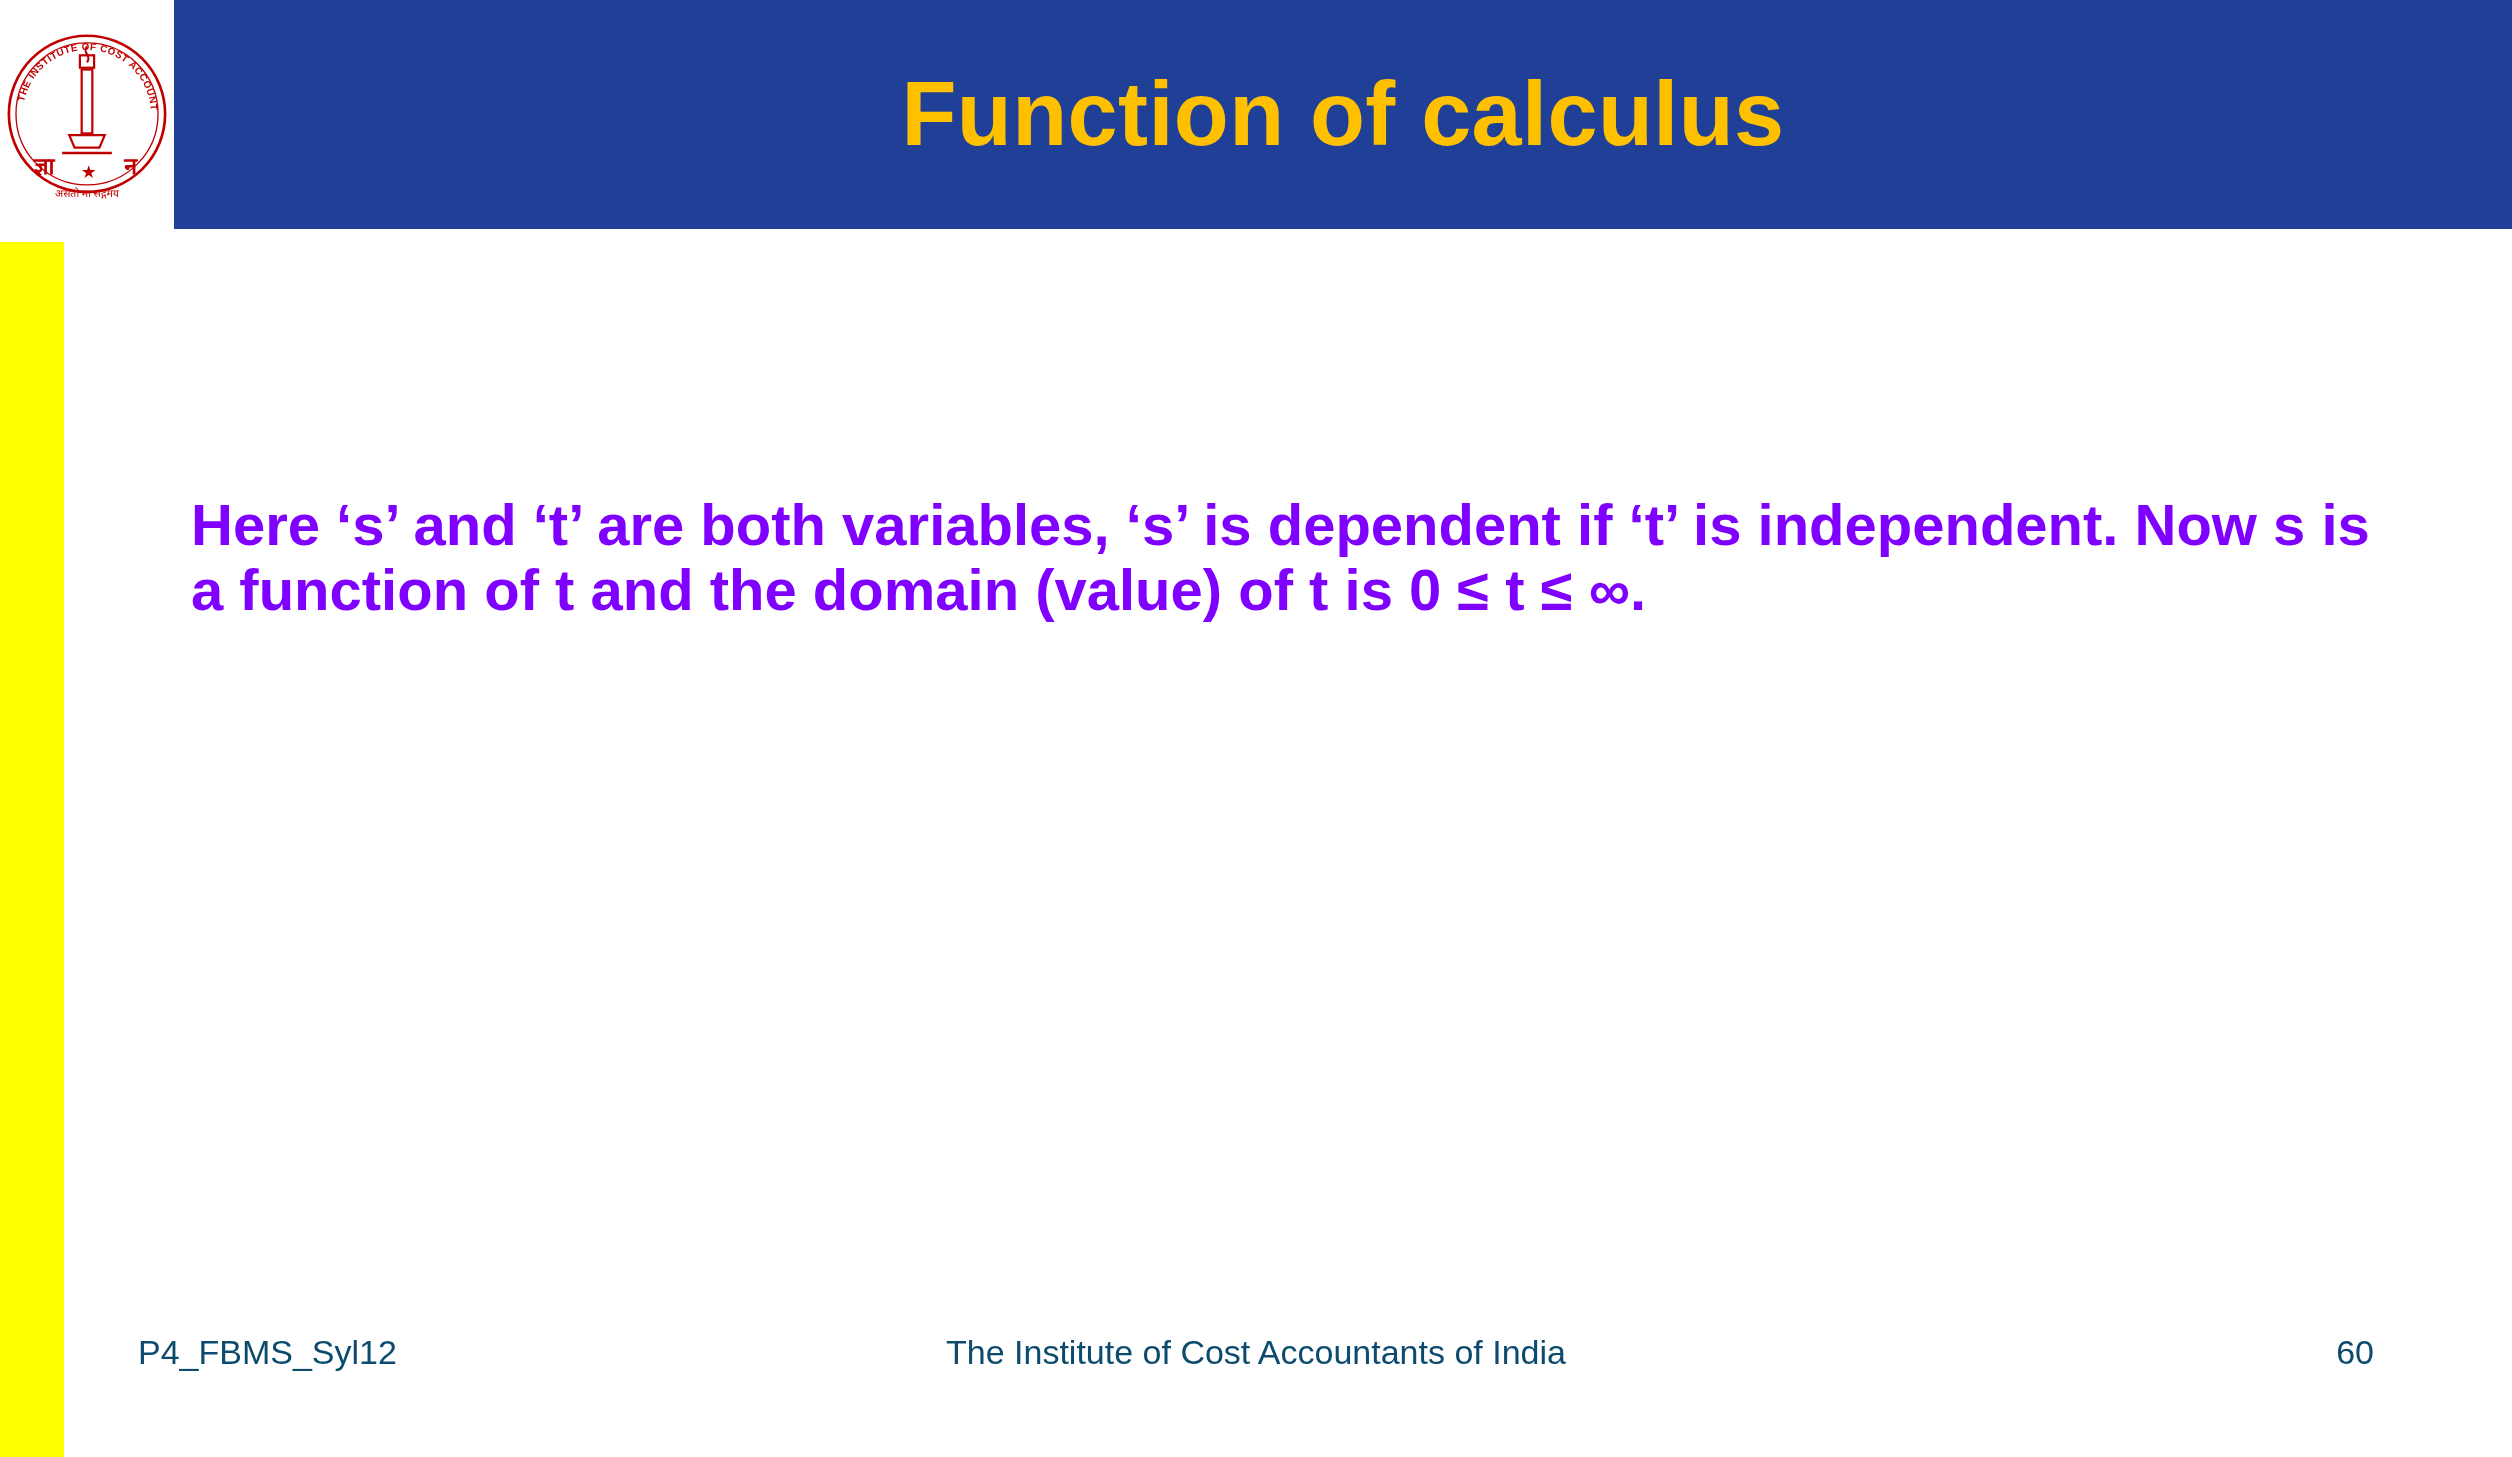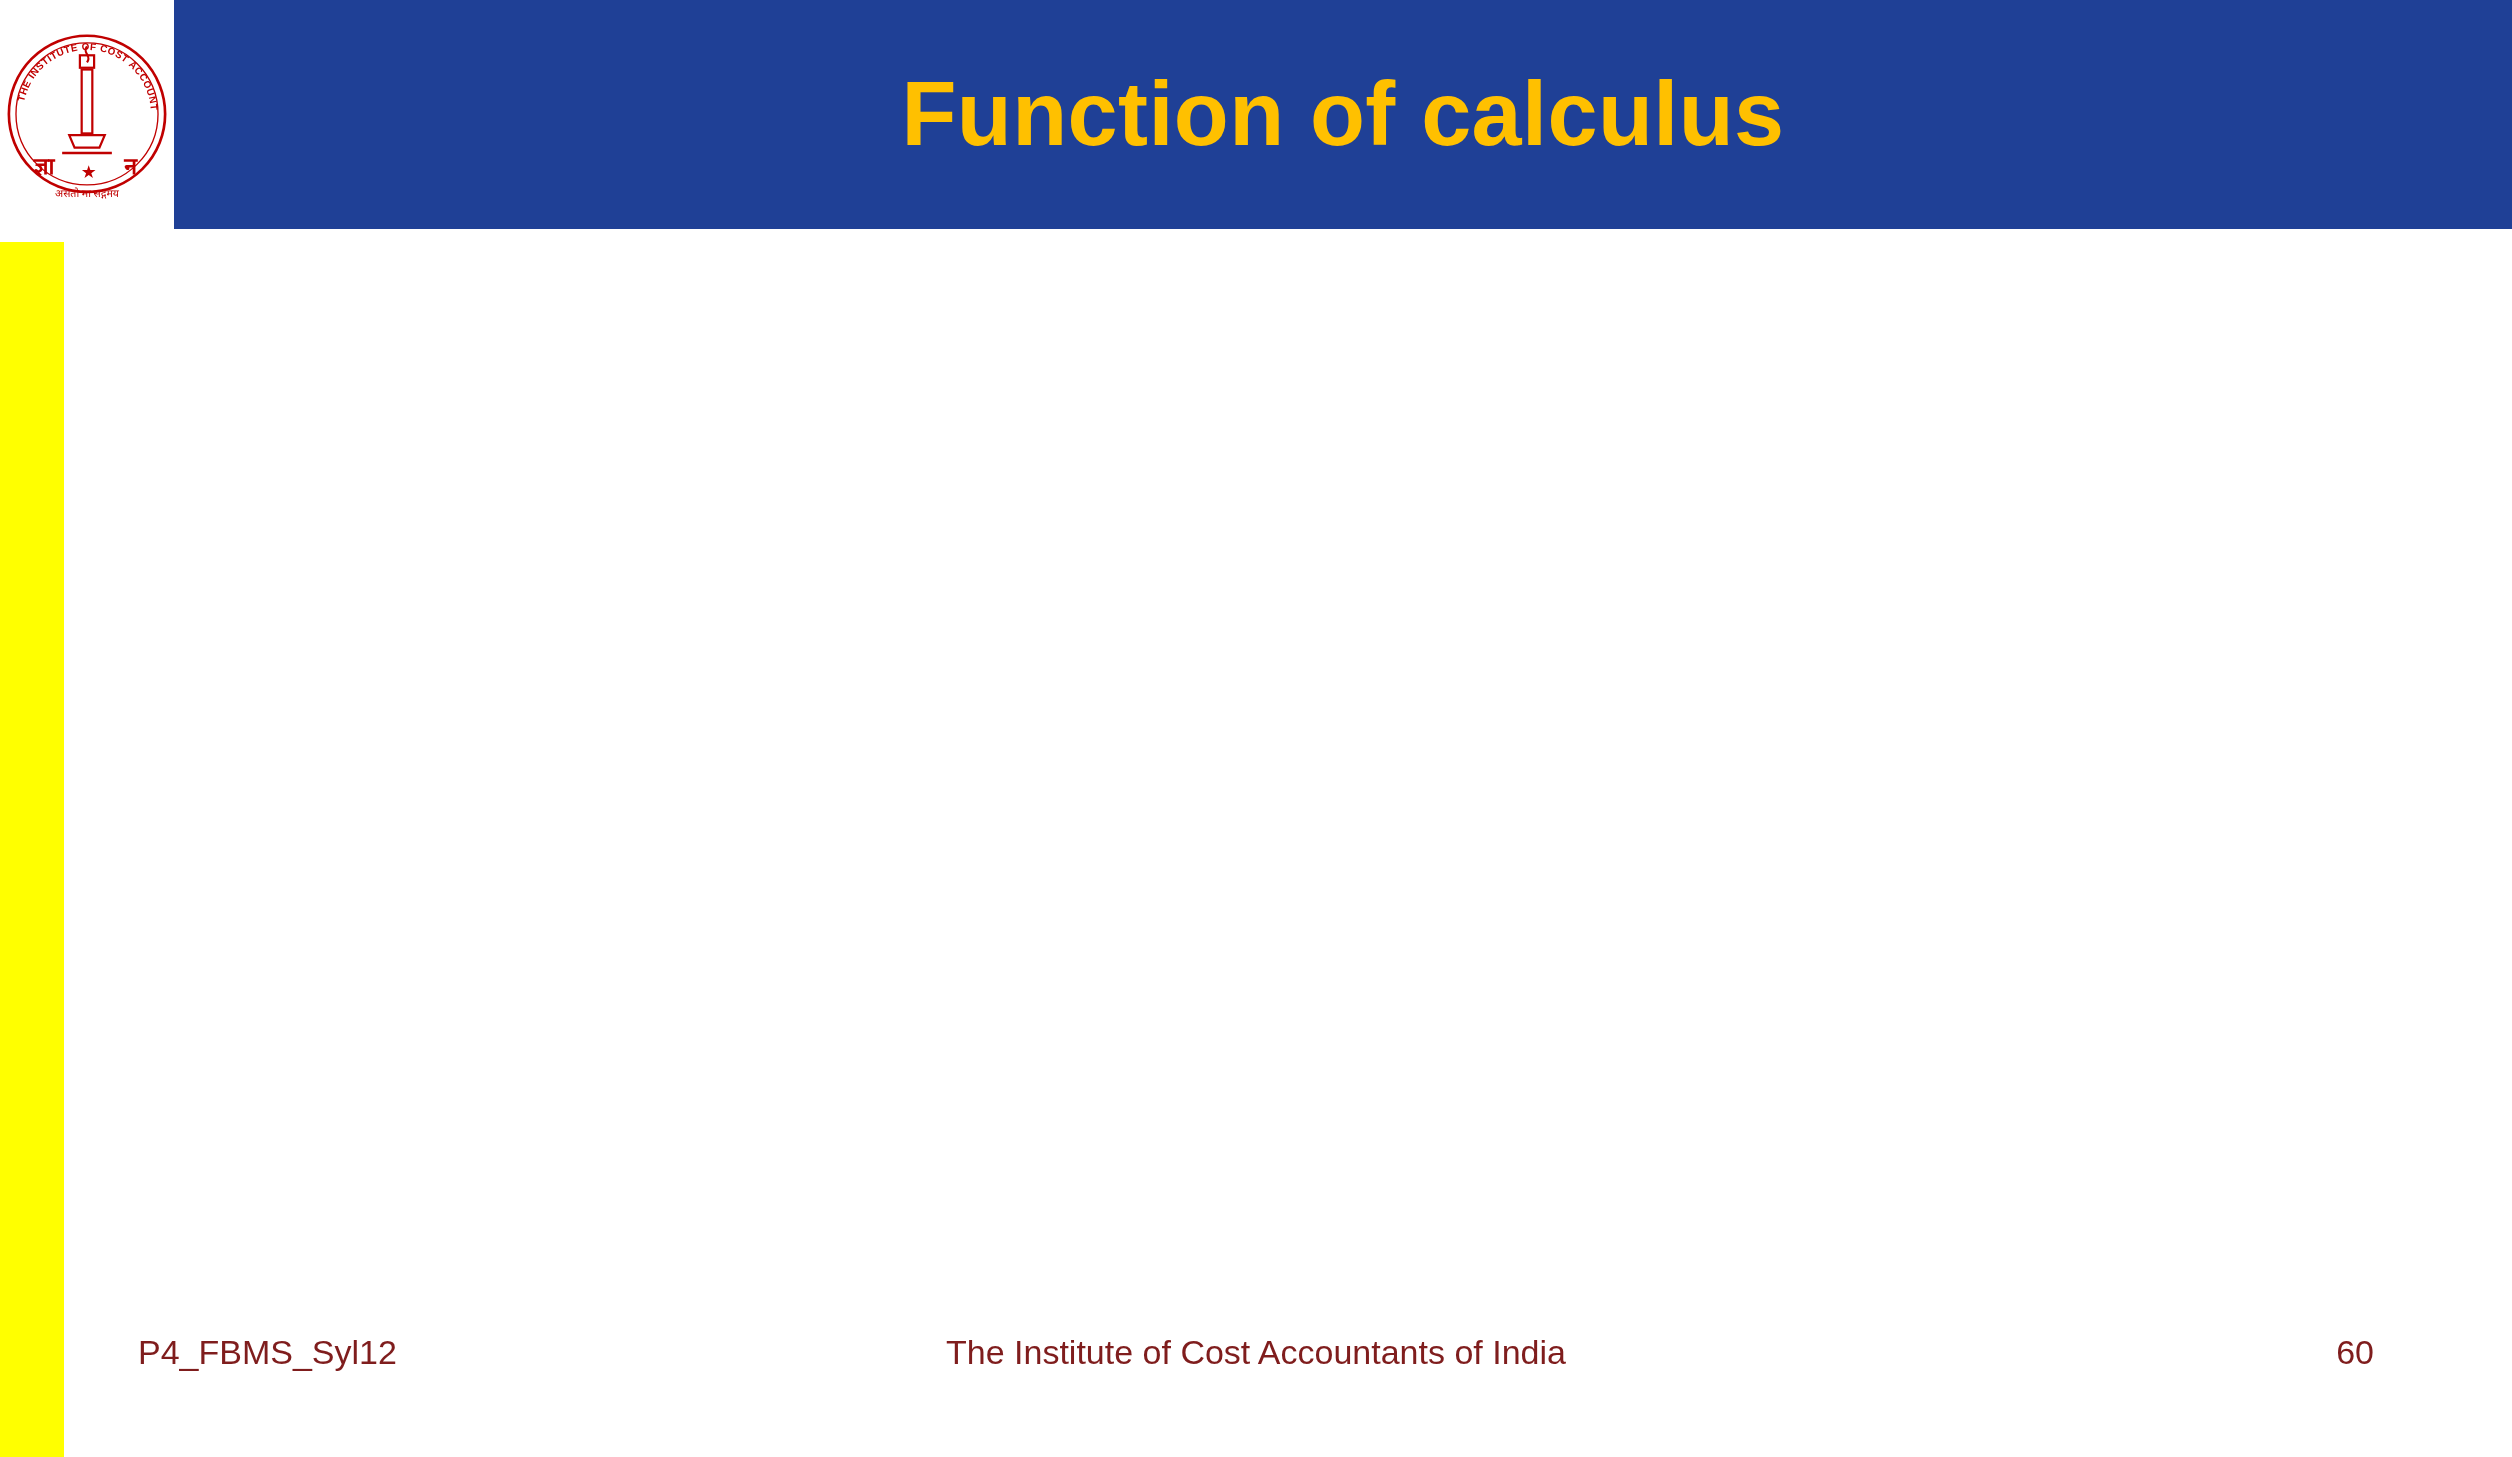--- a/index.html
+++ b/index.html
@@ -87,21 +87,21 @@
     text-align: left;
   }
 
   
   #footer {
     position: absolute;
     left: 0;
     top: 1333px;
     width: 2512px;
     height: 62px;
-    color: #7f1d1d;
+    color: #0c4a6e;
     font-size: 34px;
   }
   #footer-left {
     position: absolute;
     left: 138px;
     top: 0;
   }
   #footer-center {
     position: absolute;
     left: 0;
@@ -147,20 +147,21 @@
 
     <text x="91" y="200" font-family="Liberation Sans, sans-serif" font-size="20" fill="#C00000">★</text>
 
     <text x="98" y="222" text-anchor="middle" font-family="Liberation Serif, serif" font-size="12" fill="#C00000">असतो मा सद्गमय</text>
   </svg>
 </div>
 
 <div id="left-bar"></div>
 
 <div id="body-area">
+  <p class="para" id="para2">Here ‘s’ and ‘t’ are both variables, ‘s’ is dependent if ‘t’ is independent. Now s is a function of t and the domain (value) of t is 0 ≤ t ≤ ∞.</p>
 </div>
 
 <div id="footer">
   <div id="footer-left">P4_FBMS_Syl12</div>
   <div id="footer-center">The Institute of Cost Accountants of India</div>
   <div id="footer-right">60</div>
 </div>
 
 
 </body></html>

